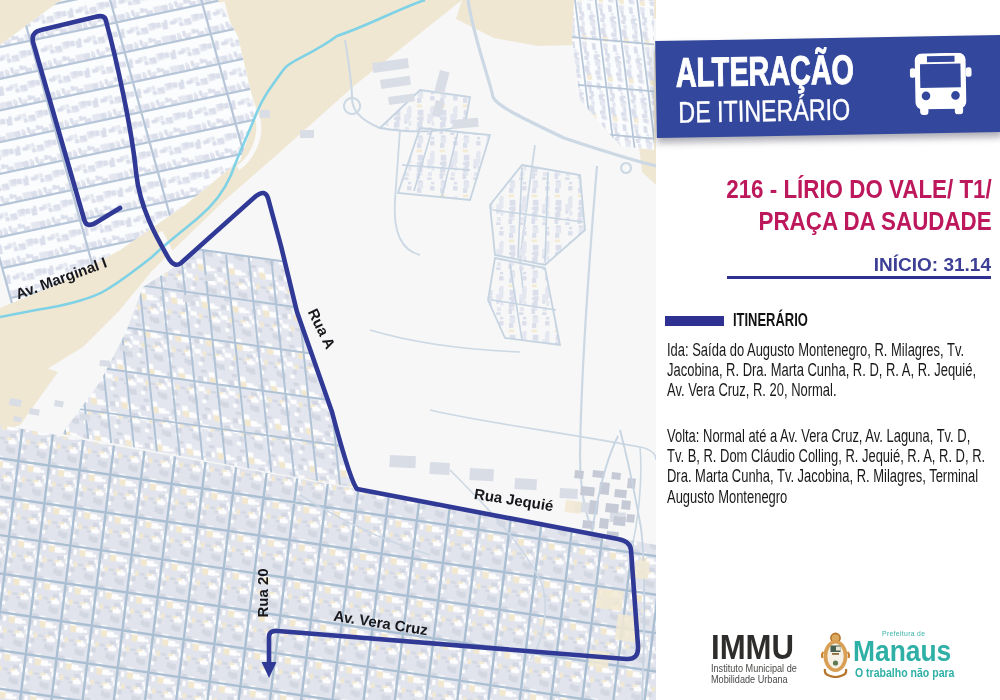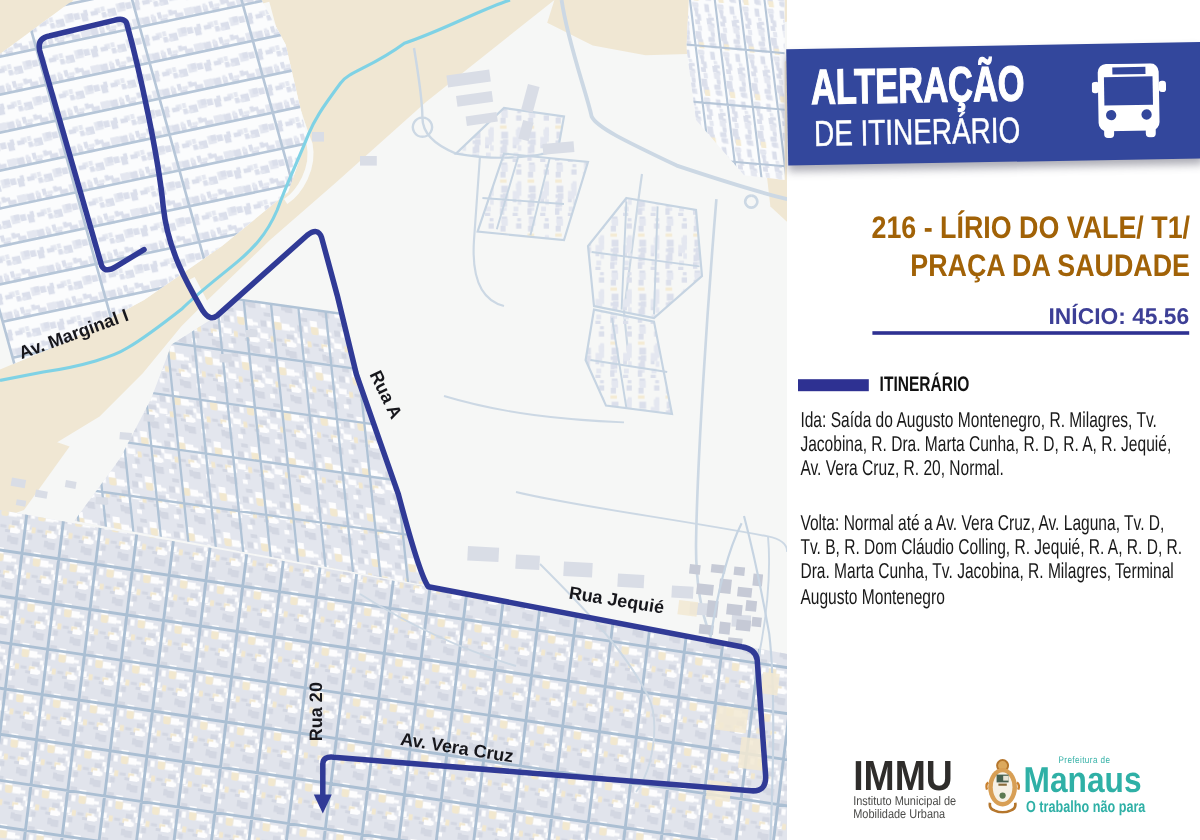--- a/index.html
+++ b/index.html
@@ -9,21 +9,21 @@
 #map { left:0; top:0; width:656px; height:700px; }
 #panel { left:656px; top:0; width:344px; height:700px; background:#fff; }
 #banner { position:absolute; left:656px; top:38px; width:346px; height:97px; background:#33479c;
   transform:rotate(-1deg); transform-origin:50% 50%; box-shadow:0 5px 7px rgba(70,70,90,.45); }
 #banner .t1 { position:absolute; left:20px; top:9px; font-size:41px; font-weight:bold; color:#fff; -webkit-text-stroke:1.1px #fff;
   transform:scaleX(.70); transform-origin:0 0; white-space:nowrap; letter-spacing:0px; }
 #banner .t2 { position:absolute; left:22px; top:55px; font-size:30px; color:#fff; -webkit-text-stroke:.4px #fff;
   transform:scaleX(.775); transform-origin:0 0; white-space:nowrap; }
 #banner .busw { position:absolute; left:254px; top:17px; }
 #title { position:absolute; right:8px; top:174px; width:330px; text-align:right;
-  font-size:26px; line-height:31.5px; font-weight:bold; color:#a16207; }
+  font-size:26px; line-height:31.5px; font-weight:bold; color:#be185d; }
 #title .sq { display:inline-block; transform:scaleX(.86); transform-origin:100% 0; white-space:nowrap; }
 #inicio { position:absolute; right:9px; top:254px; width:300px; text-align:right;
   font-size:19px; font-weight:bold; color:#3d3f96; }
 #hr1 { position:absolute; left:727px; top:276px; width:264px; height:3.4px; background:#2e3192; }
 #dash { position:absolute; left:665px; top:316px; width:59px; height:9.6px; background:#2e3192; }
 #itin { position:absolute; left:733px; top:310px; font-size:17.5px; font-weight:bold; color:#111;
   transform:scaleX(.74); transform-origin:0 0; white-space:nowrap; }
 .body { position:absolute; left:667px; font-size:18px; line-height:20.2px; color:#191919;
   transform:scaleX(.72); transform-origin:0 0; white-space:nowrap; letter-spacing:0; }
 #ida { top:340px; }
@@ -299,21 +299,21 @@
 <rect x="55.9" y="14.7" width="6" height="9.5" rx="2.6" fill="#fff"></rect>
 <rect x="17.4" y="2.9" width="27.6" height="6" fill="#33479c"></rect>
 <rect x="10.3" y="10.9" width="40.5" height="23.7" fill="#33479c"></rect>
 <circle cx="15.8" cy="42.6" r="4.3" fill="#33479c"></circle>
 <circle cx="45.3" cy="42.6" r="4.3" fill="#33479c"></circle>
 <rect x="9.7" y="52" width="8.3" height="9.6" rx="3.2" fill="#fff"></rect>
 <rect x="44.4" y="52" width="8.3" height="9.6" rx="3.2" fill="#fff"></rect>
 </svg></div>
 </div>
 <div id="title"><span class="sq">216 - LÍRIO DO VALE/ T1/<br>PRAÇA DA SAUDADE</span></div>
-<div id="inicio">INÍCIO: 45.56</div>
+<div id="inicio">INÍCIO: 31.14</div>
 <div id="hr1"></div>
 <div id="dash"></div>
 <div id="itin">ITINERÁRIO</div>
 <div class="body" id="ida">Ida: Saída do Augusto Montenegro, R. Milagres, Tv.<br>Jacobina, R. Dra. Marta Cunha, R. D, R. A, R. Jequié,<br>Av. Vera Cruz, R. 20, Normal.</div>
 <div class="body" id="volta">Volta: Normal até a Av. Vera Cruz, Av. Laguna, Tv. D,<br>Tv. B, R. Dom Cláudio Colling, R. Jequié, R. A, R. D, R.<br>Dra. Marta Cunha, Tv. Jacobina, R. Milagres, Terminal<br>Augusto Montenegro</div>
 <div id="immu">IMMU</div>
 <div id="immusub">Instituto Municipal de<br>Mobilidade Urbana</div>
 <div id="crest"><svg width="29" height="46" viewBox="0 0 29 46">
 <circle cx="14.5" cy="6" r="4.6" fill="#dca95e" stroke="#b5762c" stroke-width="1.6"></circle>
 <ellipse cx="14.5" cy="24" rx="12" ry="16" fill="#d89f55"></ellipse>

